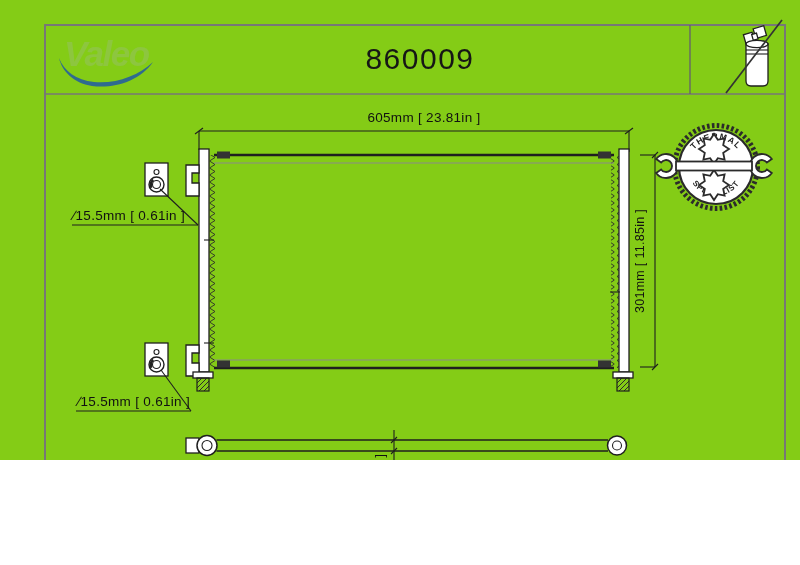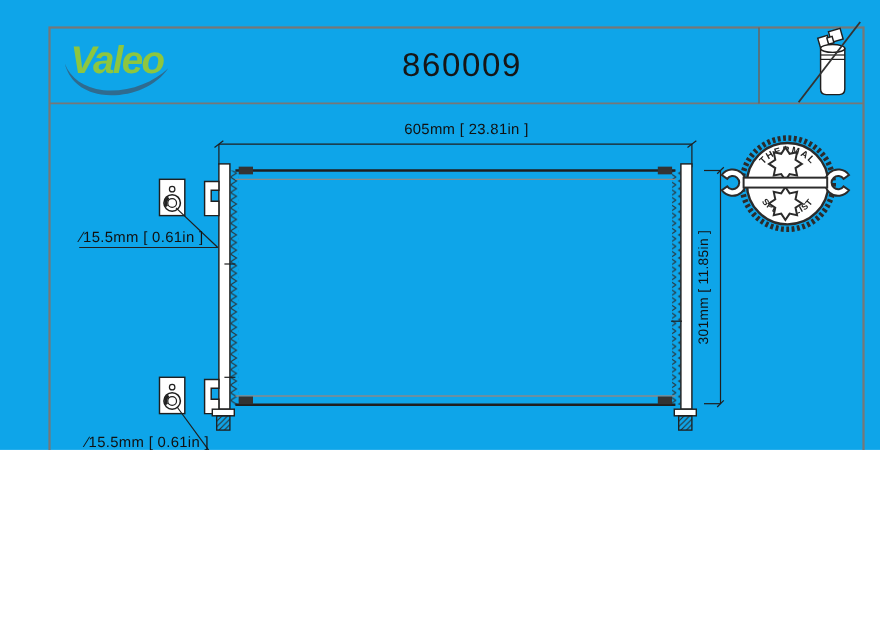--- a/index.html
+++ b/index.html
@@ -1,16 +1,16 @@
 <!DOCTYPE html>
 <html><head>
 <meta charset="utf-8">
 <style>
   html,body{margin:0;padding:0;background:#fff;}
-  .page{position:relative;width:800px;height:409px;background:#0ea5e9;overflow:hidden;
+  .page{position:relative;width:800px;height:460px;background:#84cc16;overflow:hidden;
         font-family:"Liberation Sans","DejaVu Sans",sans-serif;}
   svg{display:block}
   .ln{stroke:#1f1f1f;stroke-width:1.3;fill:none}
   .thin{stroke:#1f1f1f;stroke-width:1.1;fill:none}
   .gray{stroke:#8a8a8a;stroke-width:1.2;fill:none}
   .thick{stroke:#1f1f1f;stroke-width:2.3;fill:none}
   .wht{fill:#ffffff;stroke:#1f1f1f;stroke-width:1.3}
   .dim{font-size:13.5px;fill:#111;letter-spacing:.3px}
   .dimv{font-size:12.5px;fill:#111;letter-spacing:.3px}
   .partnum{font-size:30px;fill:#161616;letter-spacing:1.5px}

